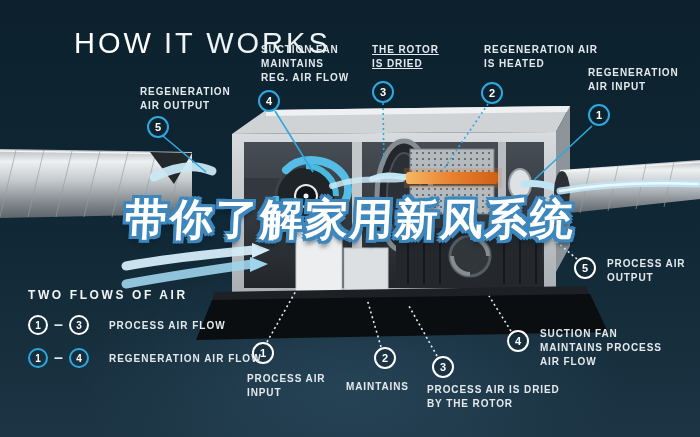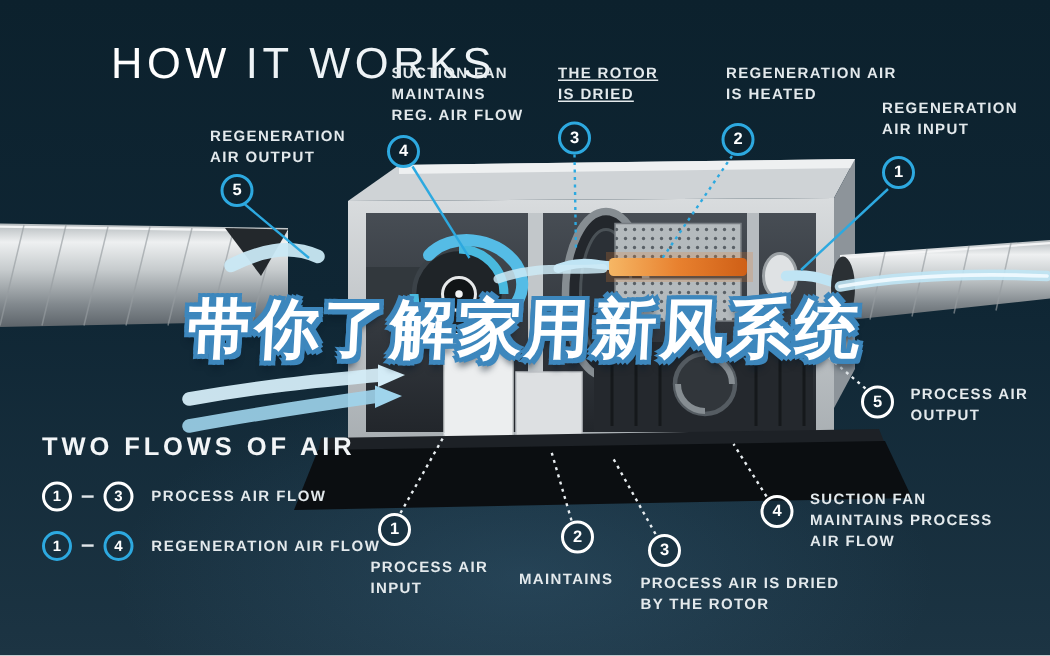--- a/index.html
+++ b/index.html
@@ -27,27 +27,27 @@
   .pos-t3  .lbl{left:372px;top:43px;text-decoration:underline;}  .pos-t3  .circ{left:372px;top:81px;}
   .pos-t2  .lbl{left:484px;top:43px;}  .pos-t2  .circ{left:481px;top:82px;}
   .pos-r1  .lbl{left:588px;top:66px;}  .pos-r1  .circ{left:588px;top:104px;}
   .pos-r5  .lbl{left:607px;top:257px;} .pos-r5  .circ{left:574px;top:257px;}
   .pos-b4  .lbl{left:540px;top:327px;} .pos-b4  .circ{left:507px;top:330px;}
   .pos-b3  .lbl{left:427px;top:383px;} .pos-b3  .circ{left:432px;top:356px;}
   .pos-b2  .lbl{left:346px;top:380px;} .pos-b2  .circ{left:374px;top:347px;}
   .pos-b1  .lbl{left:247px;top:372px;} .pos-b1  .circ{left:252px;top:342px;}
   
   .legend{position:absolute;left:28px;top:288px;z-index:5;color:#fff;}
-  .legend-title{font-size:17px;font-weight:600;letter-spacing:2.6px;color:#f2f5f7;}
+  .legend-title{font-size:12px;font-weight:600;letter-spacing:2.6px;color:#f2f5f7;}
   .legend-row{display:flex;align-items:center;margin-top:13px;height:20px;}
   .legend-row .c{width:20px;height:20px;border-radius:50%;box-sizing:border-box;border:2px solid #fff;
       color:#fff;font-size:10px;font-weight:bold;display:flex;align-items:center;justify-content:center;}
   .legend-row.reg .c{border-color:#2da9e0;}
   .legend-row .dash{margin:0 6px;color:#dfe5e9;font-weight:bold;}
-  .legend-row .t{margin-left:12px;font-size:10px;font-weight:bold;letter-spacing:1px;color:#e3e9ec;}
+  .legend-row .t{margin-left:0;font-size:10px;font-weight:bold;letter-spacing:1px;color:#e3e9ec;padding-left:20px;}
   
   .overlay-cn{position:absolute;left:50%;top:191px;transform:translateX(-50%) skewX(-3deg);
     z-index:6;font-size:43px;font-weight:900;color:#fff;letter-spacing:2px;white-space:nowrap;
     text-shadow:
       -3px -3px 0 #3d87bd, 3px -3px 0 #3d87bd, -3px 3px 0 #3d87bd, 3px 3px 0 #3d87bd,
       -3px 0 0 #3d87bd, 3px 0 0 #3d87bd, 0 -3px 0 #3d87bd, 0 3px 0 #3d87bd,
       0 6px 5px rgba(8,25,40,.65);}
   svg.layer{position:absolute;left:0;top:0;z-index:1;}
   svg.lines{z-index:4;}
 </style>

